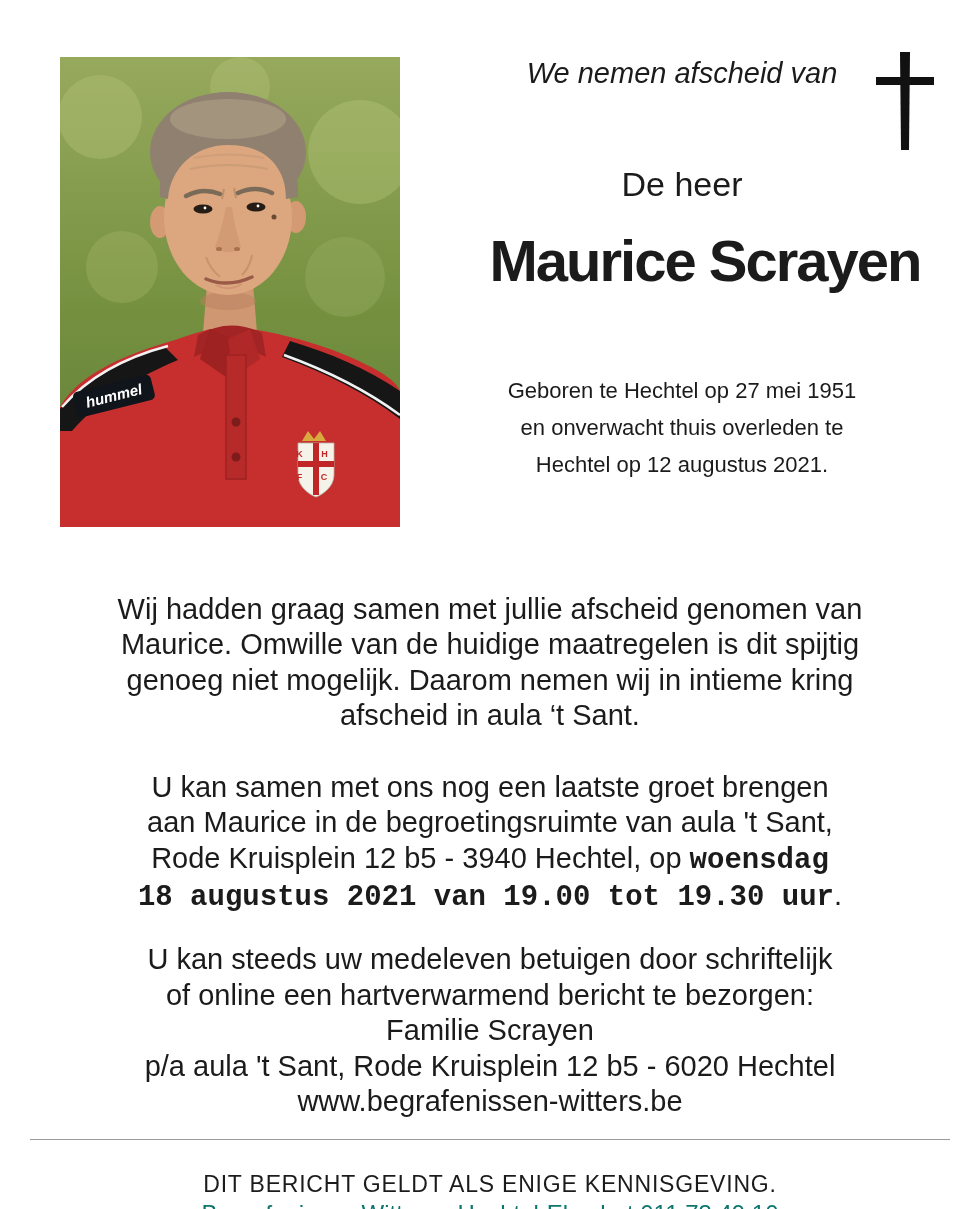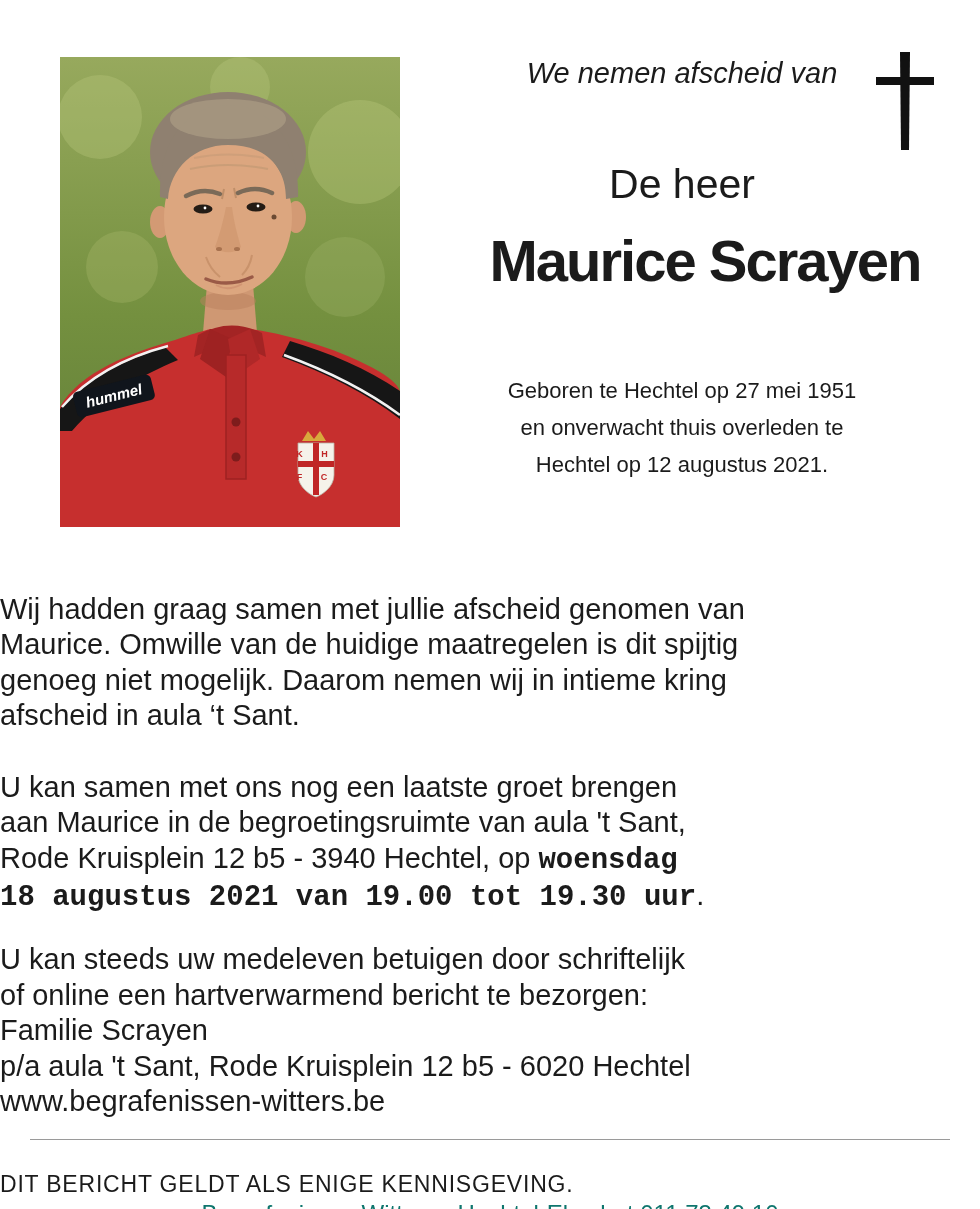--- a/index.html
+++ b/index.html
@@ -35,42 +35,42 @@
     width: 556px;
     text-align: center;
   }
   .intro {
     font-style: italic;
     font-size: 29px;
     line-height: 34px;
   }
   .salutation {
     margin-top: 76px;
-    font-size: 41px;
+    font-size: 34px;
     line-height: 36px;
   }
   .deceased-name {
     margin-top: 28px;
     font-size: 58px;
     line-height: 62px;
     font-weight: 700;
     letter-spacing: -2px;
     padding-left: 46px;
   }
   .life-dates {
     margin-top: 80px;
     font-size: 22px;
     line-height: 37px;
   }
 
   .body-text {
     position: absolute;
     left: 0; top: 556px;
     width: 980px;
-    text-align: left;
+    text-align: center;
     font-size: 29px;
     line-height: 35.6px;
   }
   .p-cond { margin-top: 26px; }
   .notice {
     margin-top: 47px;
     font-size: 23px;
     letter-spacing: 0.8px;
   }
   .bold { font-weight: 700; font-family: Liberation Mono, monospace; }

